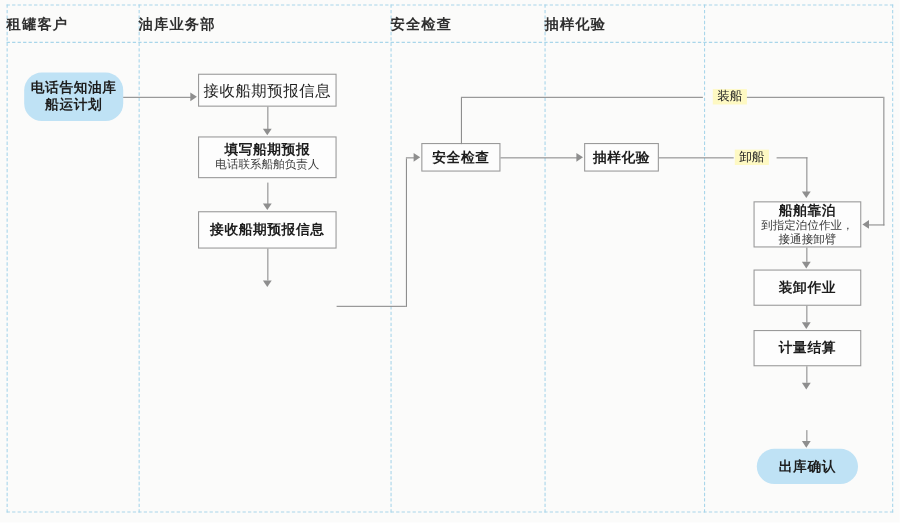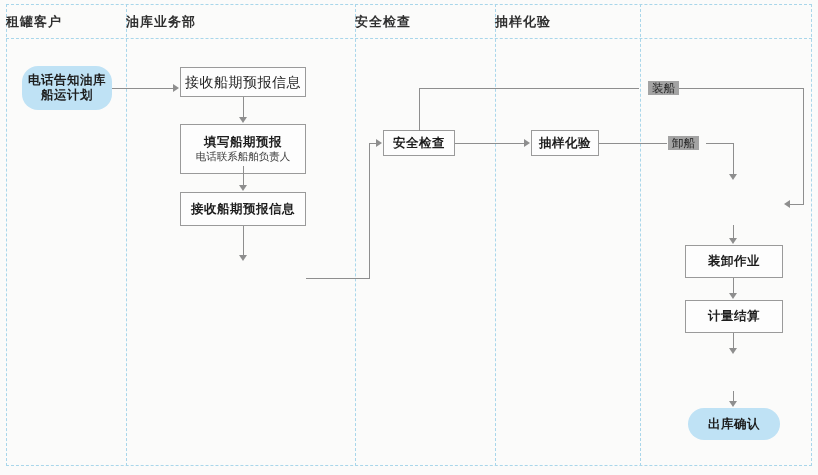--- a/index.html
+++ b/index.html
@@ -61,21 +61,21 @@
   .h{height:1px;}
   .v{width:1px;}
   .arrow{position:absolute;width:0;height:0;}
   .arrow.down{border-left:4px solid transparent;border-right:4px solid transparent;border-top:6px solid #8e8e8e;}
   .arrow.right{border-top:4px solid transparent;border-bottom:4px solid transparent;border-left:6px solid #8e8e8e;}
   .arrow.left{border-top:4px solid transparent;border-bottom:4px solid transparent;border-right:6px solid #8e8e8e;}
 
   .edge-label{
     position:absolute;
     font-size:11.5px;color:#1d1d1d;
-    background:#a3a3a3;
+    background:#fef9c3;
     padding:0 4px;
     line-height:14px;
     white-space:nowrap;
   }
 </style>
 </head>
 <body>
 
 <div id="canvas">
 
@@ -94,38 +94,43 @@
 
   <div class="node terminator" style="left:22px;top:66px;width:90px;height:44px">
     <div class="t1">电话告知油库</div>
     <div class="t1">船运计划</div>
   </div>
 
   <div class="node plain" style="left:180px;top:67px;width:126px;height:30px">
     <div class="t1">接收船期预报信息</div>
   </div>
 
-  <div class="node" style="left:180px;top:124px;width:126px;height:50px">
+  <div class="node" style="left:180px;top:124px;width:126px;height:38px">
     <div class="t1">填写船期预报</div>
     <div class="t2">电话联系船舶负责人</div>
   </div>
 
   <div class="node" style="left:180px;top:192px;width:126px;height:34px">
     <div class="t1">接收船期预报信息</div>
   </div>
 
 
   <div class="node" style="left:383px;top:130px;width:72px;height:26px">
     <div class="t1">安全检查</div>
   </div>
 
   <div class="node" style="left:531px;top:130px;width:68px;height:26px">
     <div class="t1">抽样化验</div>
   </div>
 
+  <div class="node" style="left:685px;top:183px;width:98px;height:42px">
+    <div class="t1">船舶靠泊</div>
+    <div class="t2">到指定泊位作业，</div>
+    <div class="t2">接通接卸臂</div>
+  </div>
 
   <div class="node" style="left:685px;top:300px;width:98px;height:33px">
     <div class="t1">计量结算</div>
   </div>
 
   <div class="node" style="left:685px;top:245px;width:98px;height:33px">
     <div class="t1">装卸作业</div>
   </div>
 
 

